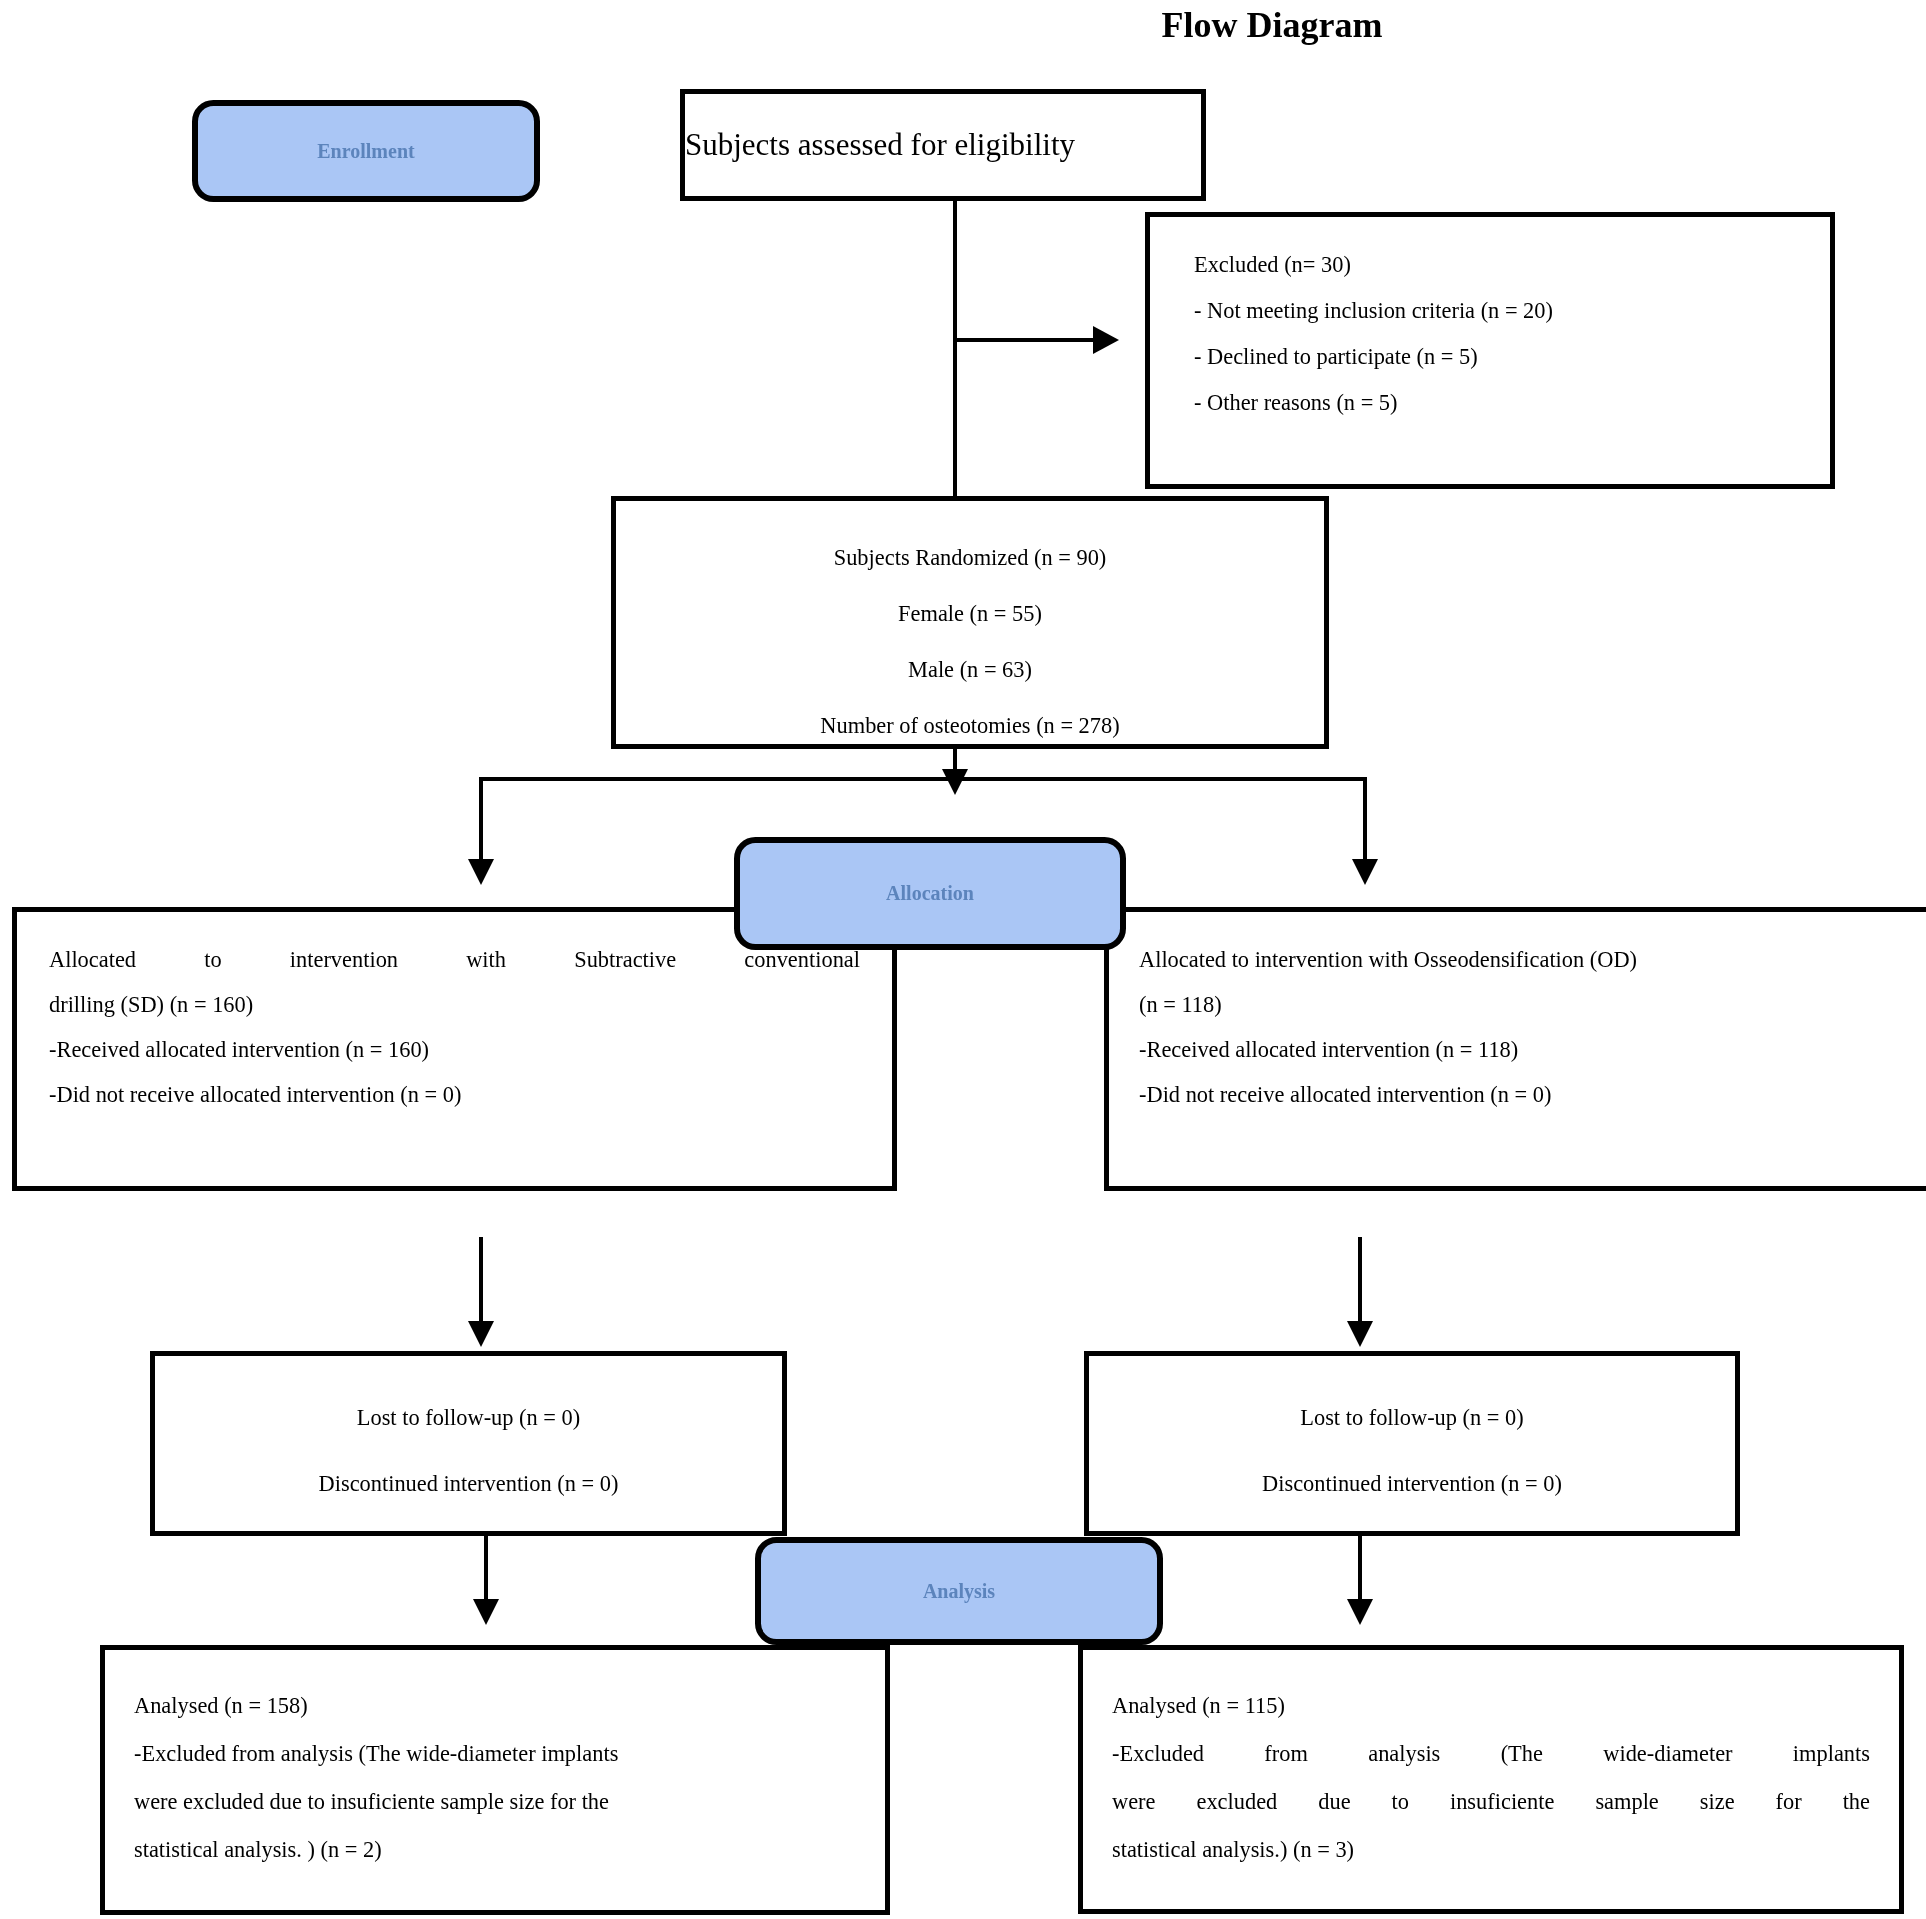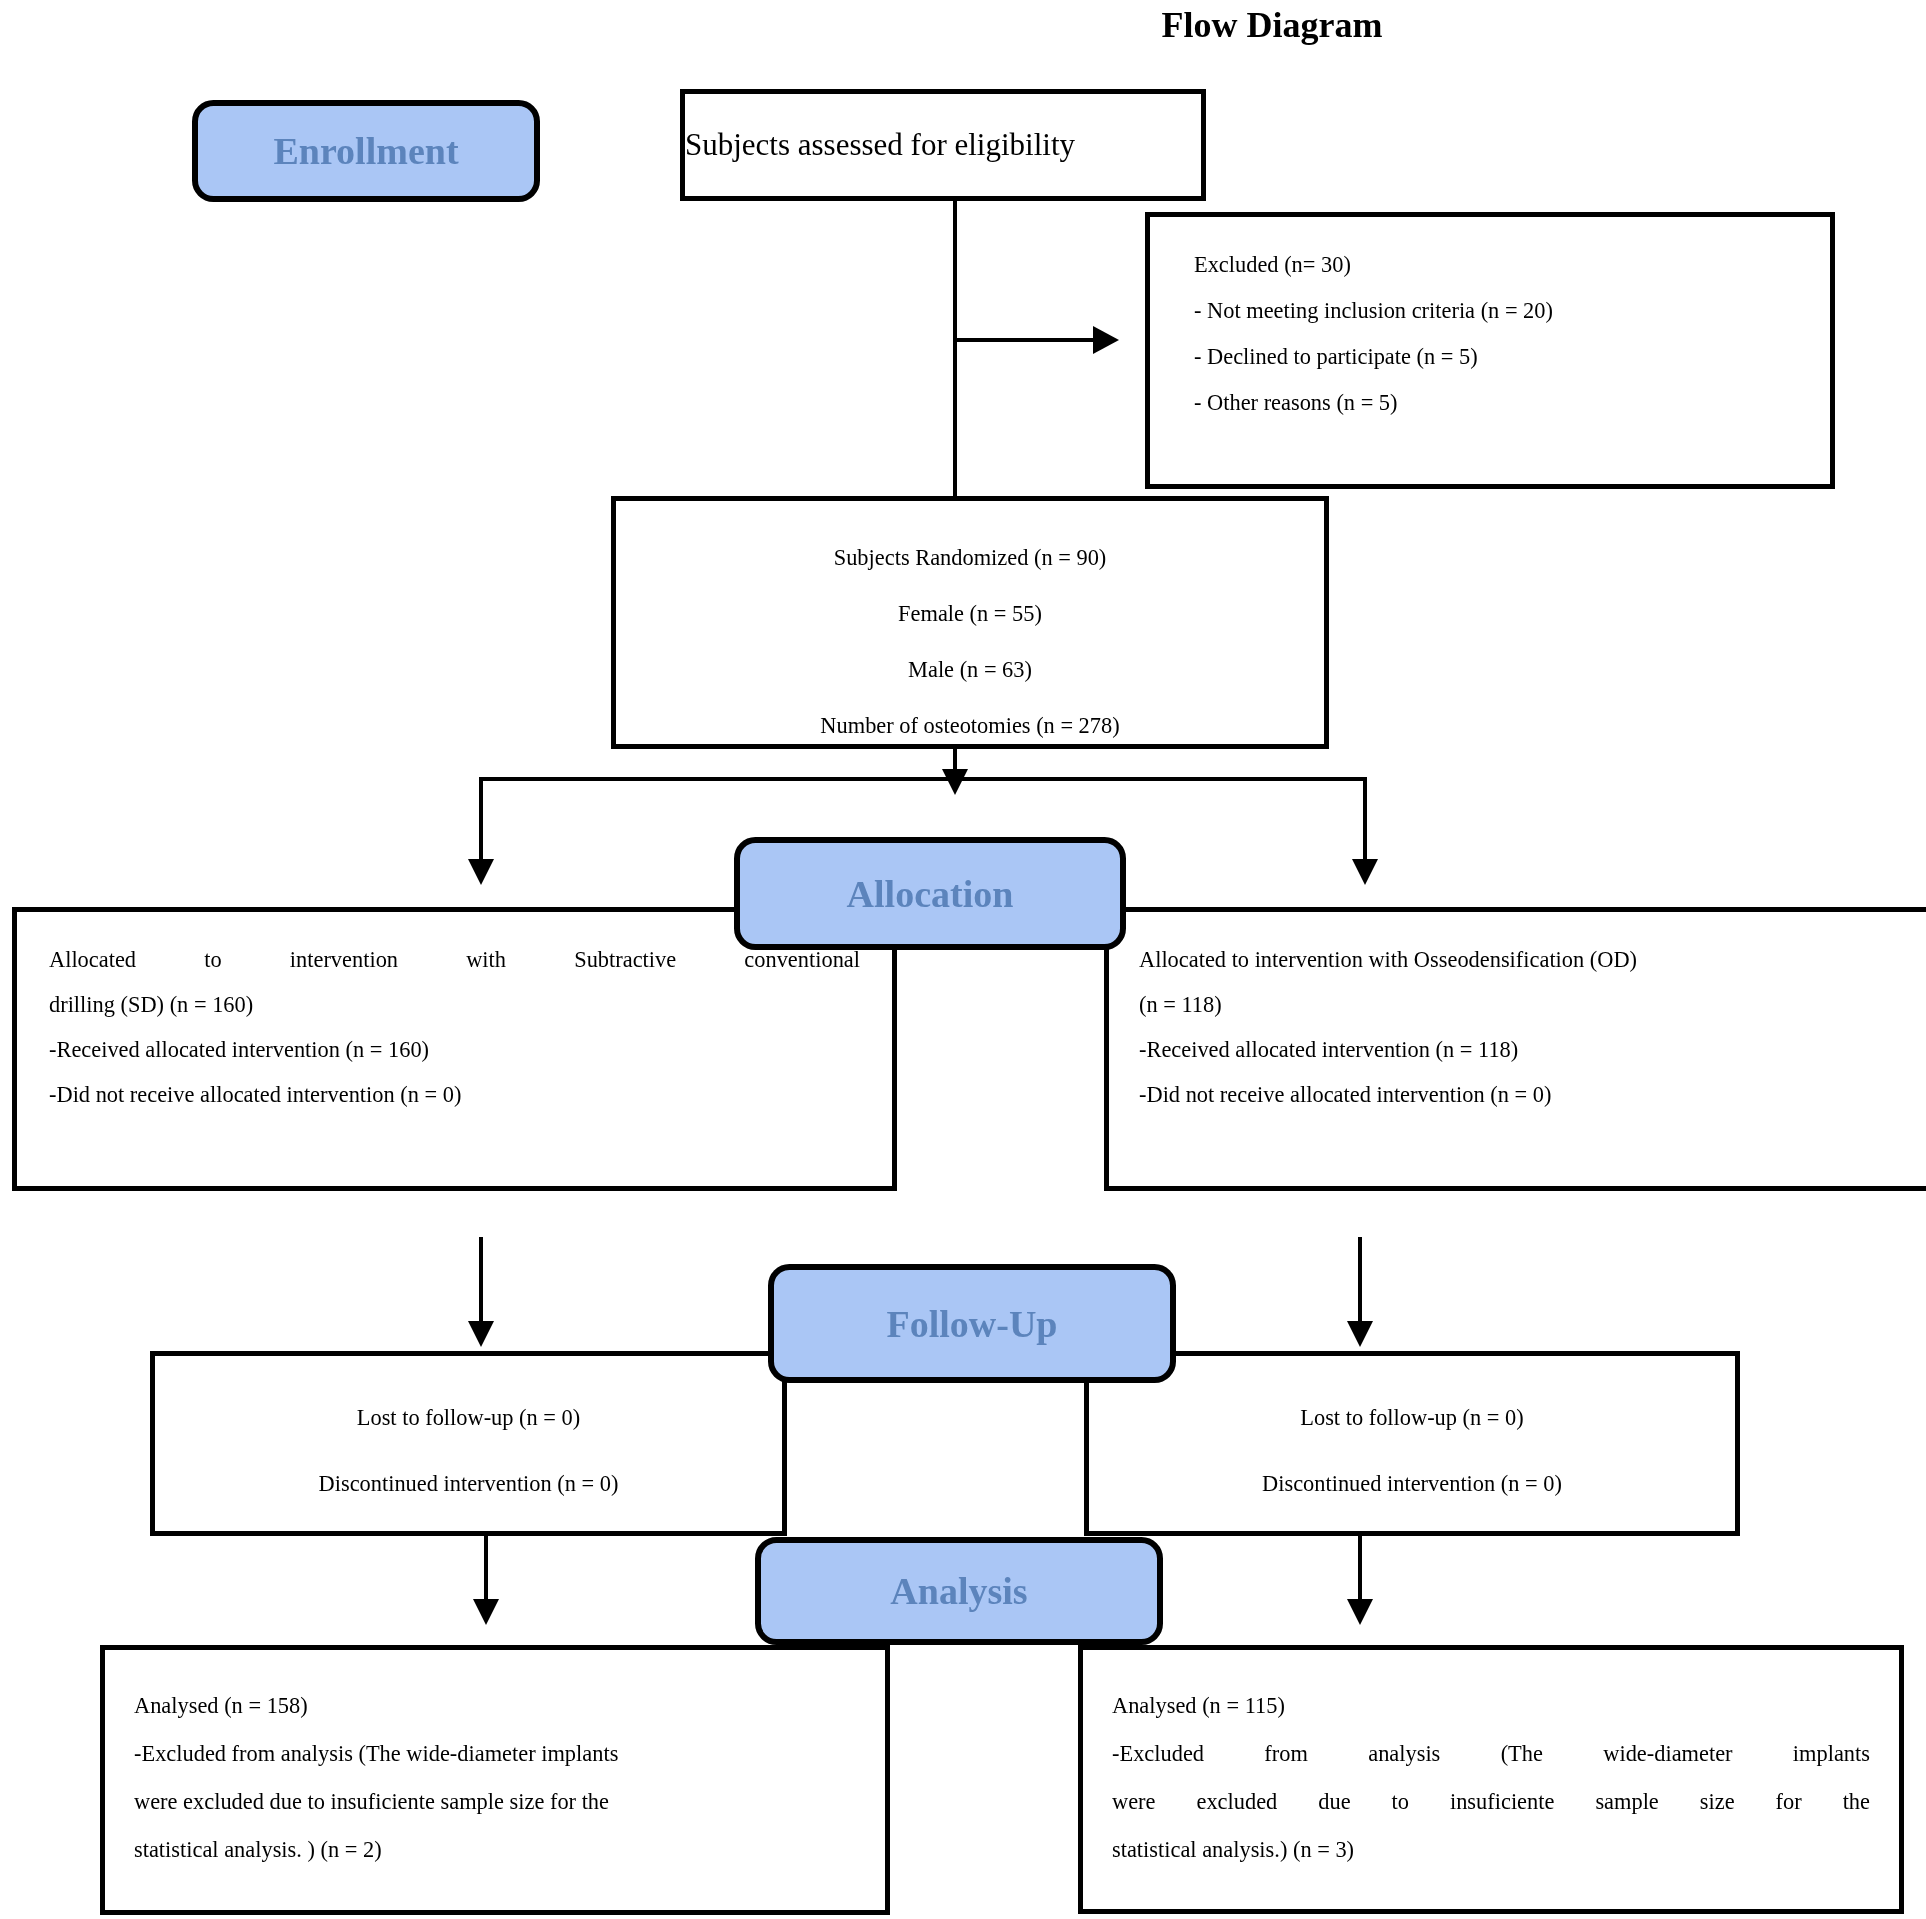--- a/index.html
+++ b/index.html
@@ -7,21 +7,21 @@
   .canvas { position:relative; width:1926px; height:1920px; background:#fff; overflow:hidden;padding-left:28px; }
 
   .title { position:absolute; top:3.9px; left:1272px; transform:translateX(-50%);
            font-size:36px; font-weight:bold; white-space:nowrap; }
 
   .rect { position:absolute; background:#fff; border:5.3px solid #000; box-sizing:border-box;
           font-size:22.4px; line-height:46px; z-index:2; }
 
   .stage { position:absolute; background:#AAC6F5; border:6.3px solid #000; border-radius:21.4px;
            box-sizing:border-box; display:flex; align-items:center; justify-content:center;
-           color:#5C84BC; font-weight:bold; font-size:38px; z-index:5; }
+           color:#5C84BC; font-weight:bold; font-size:20px; z-index:5; }
 
   .vline,.hline { position:absolute; background:#000; z-index:1; }
   .arrow-down { position:absolute; width:0; height:0; z-index:1;
                 border-left:13px solid transparent; border-right:13px solid transparent;
                 border-top:26px solid #000; }
   .arrow-right { position:absolute; width:0; height:0; z-index:1;
                  border-top:14px solid transparent; border-bottom:14px solid transparent;
                  border-left:26px solid #000; }
 
   
@@ -113,23 +113,20 @@
   <div class="arrow-down" style="left:1347px; top:1321px;"></div>
 
   <div class="rect b-fu-l">
     <div class="ln">Lost to follow-up (n = 0)</div>
     <div class="ln">Discontinued intervention (n = 0)</div>
   </div>
   <div class="rect b-fu-r">
     <div class="ln">Lost to follow-up (n = 0)</div>
     <div class="ln">Discontinued intervention (n = 0)</div>
   </div>
-  <div class="stage st-fu">
-    <span>Follow-Up</span>
-  </div>
 
   <div class="vline" style="left:484px; top:1536px; width:3.9px; height:66px;"></div>
   <div class="arrow-down" style="left:473px; top:1599px;"></div>
   <div class="vline" style="left:1358px; top:1536px; width:3.9px; height:66px;"></div>
   <div class="arrow-down" style="left:1347px; top:1599px;"></div>
 
   <div class="rect b-an-l">
     <div class="ln">Analysed (n = 158)</div>
     <div class="ln">-Excluded from analysis (The wide-diameter implants</div>
     <div class="ln">were excluded due to insuficiente sample size for the</div>

